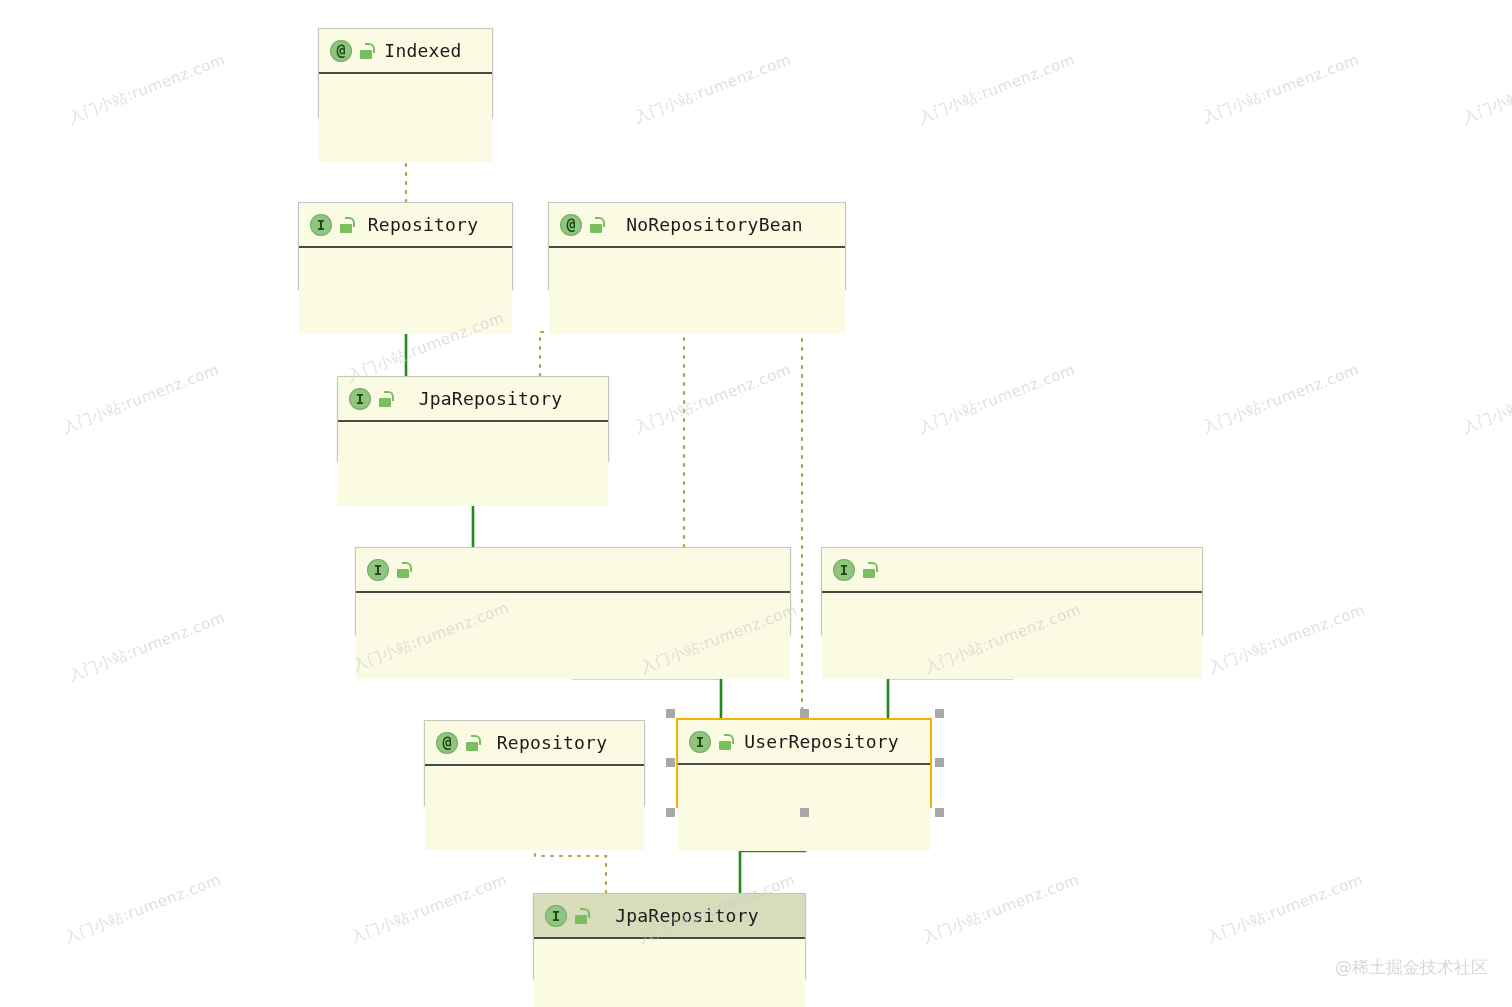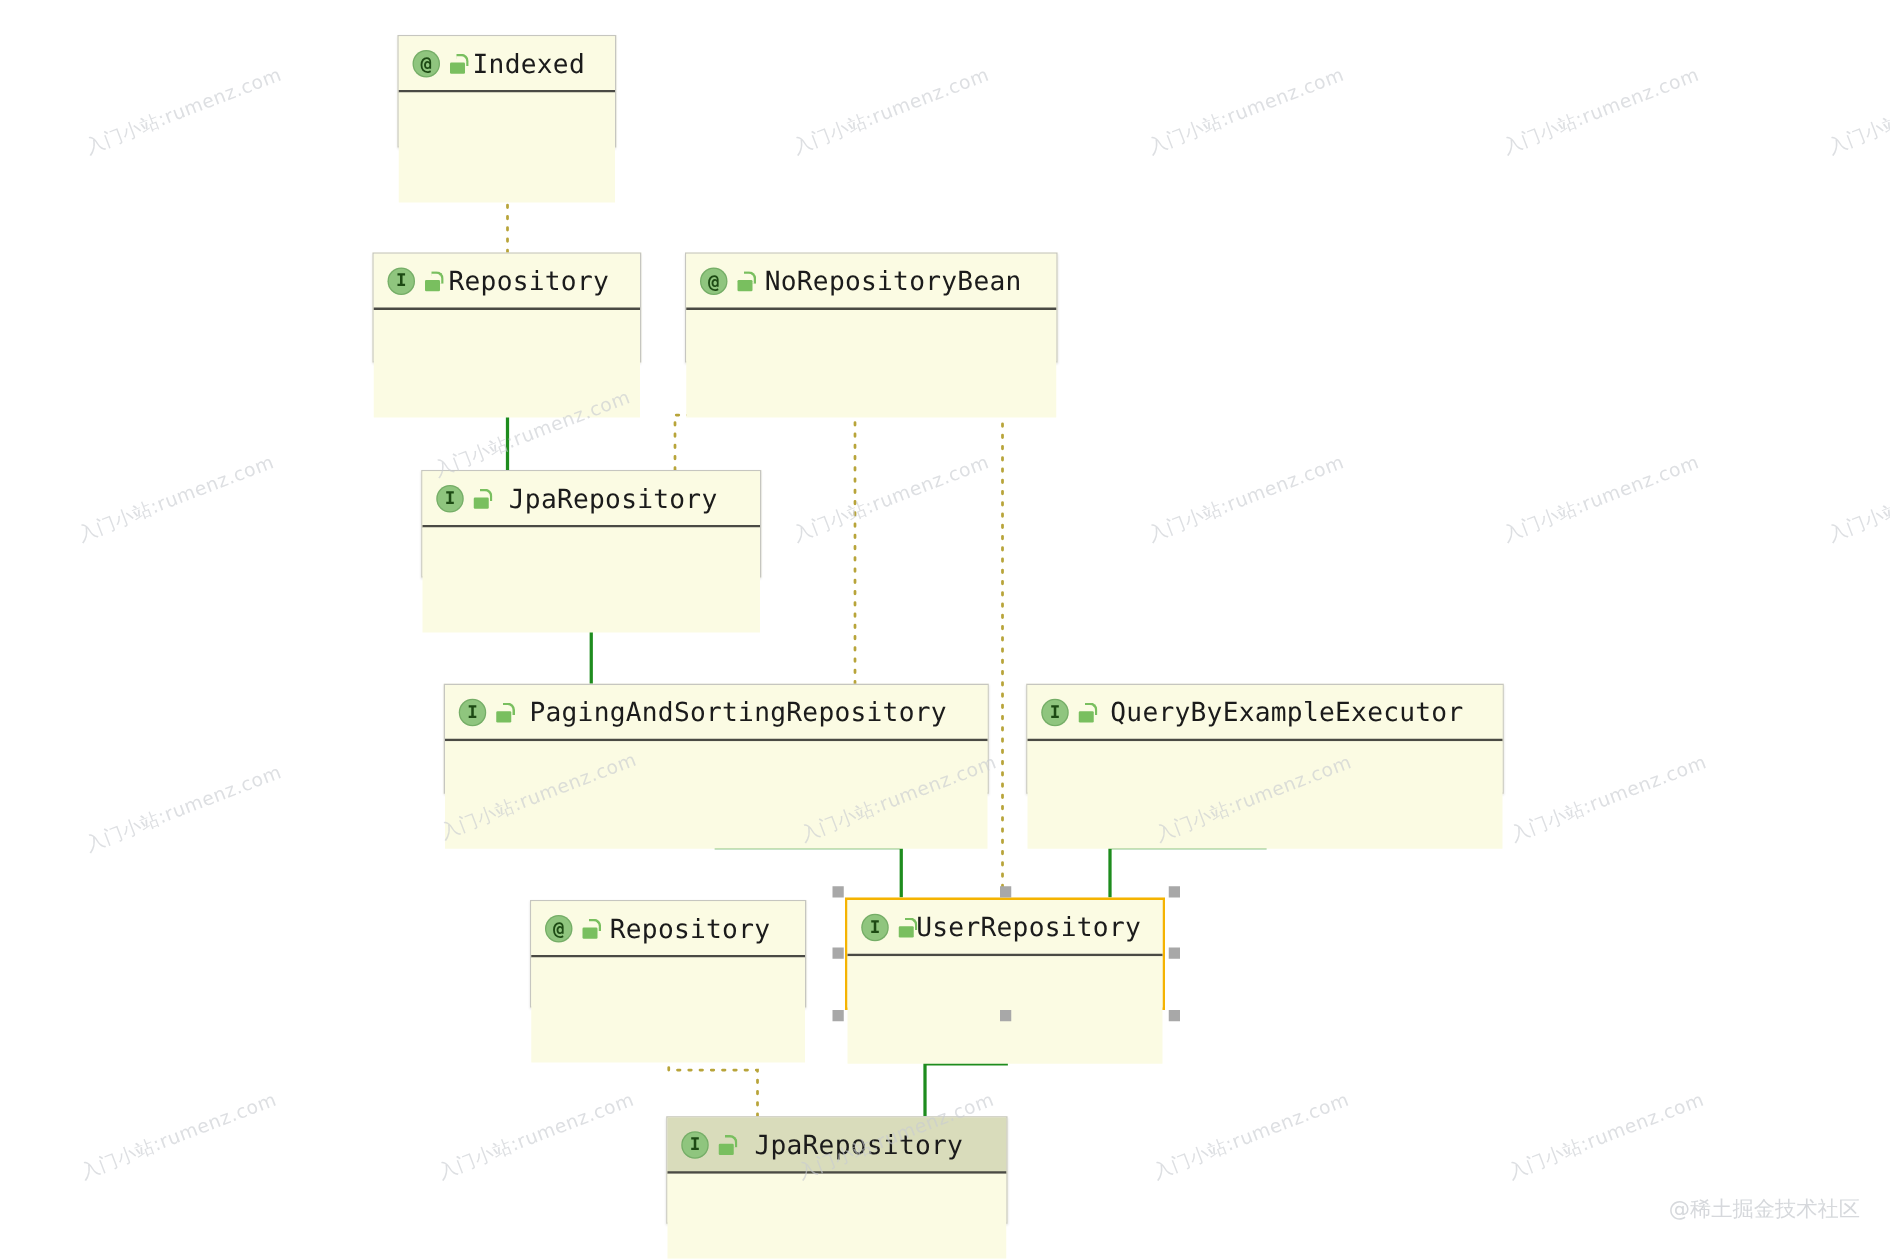--- a/index.html
+++ b/index.html
@@ -72,21 +72,21 @@
     border-bottom: 2px solid #4a4a44;
     box-sizing: border-box;
     background: #fbfbe3;
   }
   .node-body {
     height: 100%;
     background: #fbfbe3;
   }
   .node-title {
     font-family: "DejaVu Sans Mono", monospace;
-    font-size: 21px;
+    font-size: 18px;
     color: #1b1b1b;
     letter-spacing: .2px;
     white-space: nowrap;
     flex: 1;
     text-align: center;
     padding-right: 6px;
   }
 
   
   .badge {
@@ -249,33 +249,31 @@
     <div class="node-body"></div>
   </div>
 
   <div class="node" style="left:355px; top:547px; width:436px; height:88px;">
     <div class="node-head">
       <span class="badge">I</span>
       <span class="lock">
         <span class="lock-shackle"></span>
           <span class="lock-body"></span>
       </span>
-      <span class="node-title">PagingAndSortingRepository</span>
     </div>
     <div class="node-body"></div>
   </div>
 
   <div class="node" style="left:821px; top:547px; width:382px; height:88px;">
     <div class="node-head">
       <span class="badge">I</span>
       <span class="lock">
         <span class="lock-shackle"></span>
           <span class="lock-body"></span>
       </span>
-      <span class="node-title">QueryByExampleExecutor</span>
     </div>
     <div class="node-body"></div>
   </div>
 
   <div class="node" style="left:424px; top:720px; width:221px; height:86px;">
     <div class="node-head">
       <span class="badge ann">@</span>
       <span class="lock">
         <span class="lock-shackle"></span>
           <span class="lock-body"></span>

